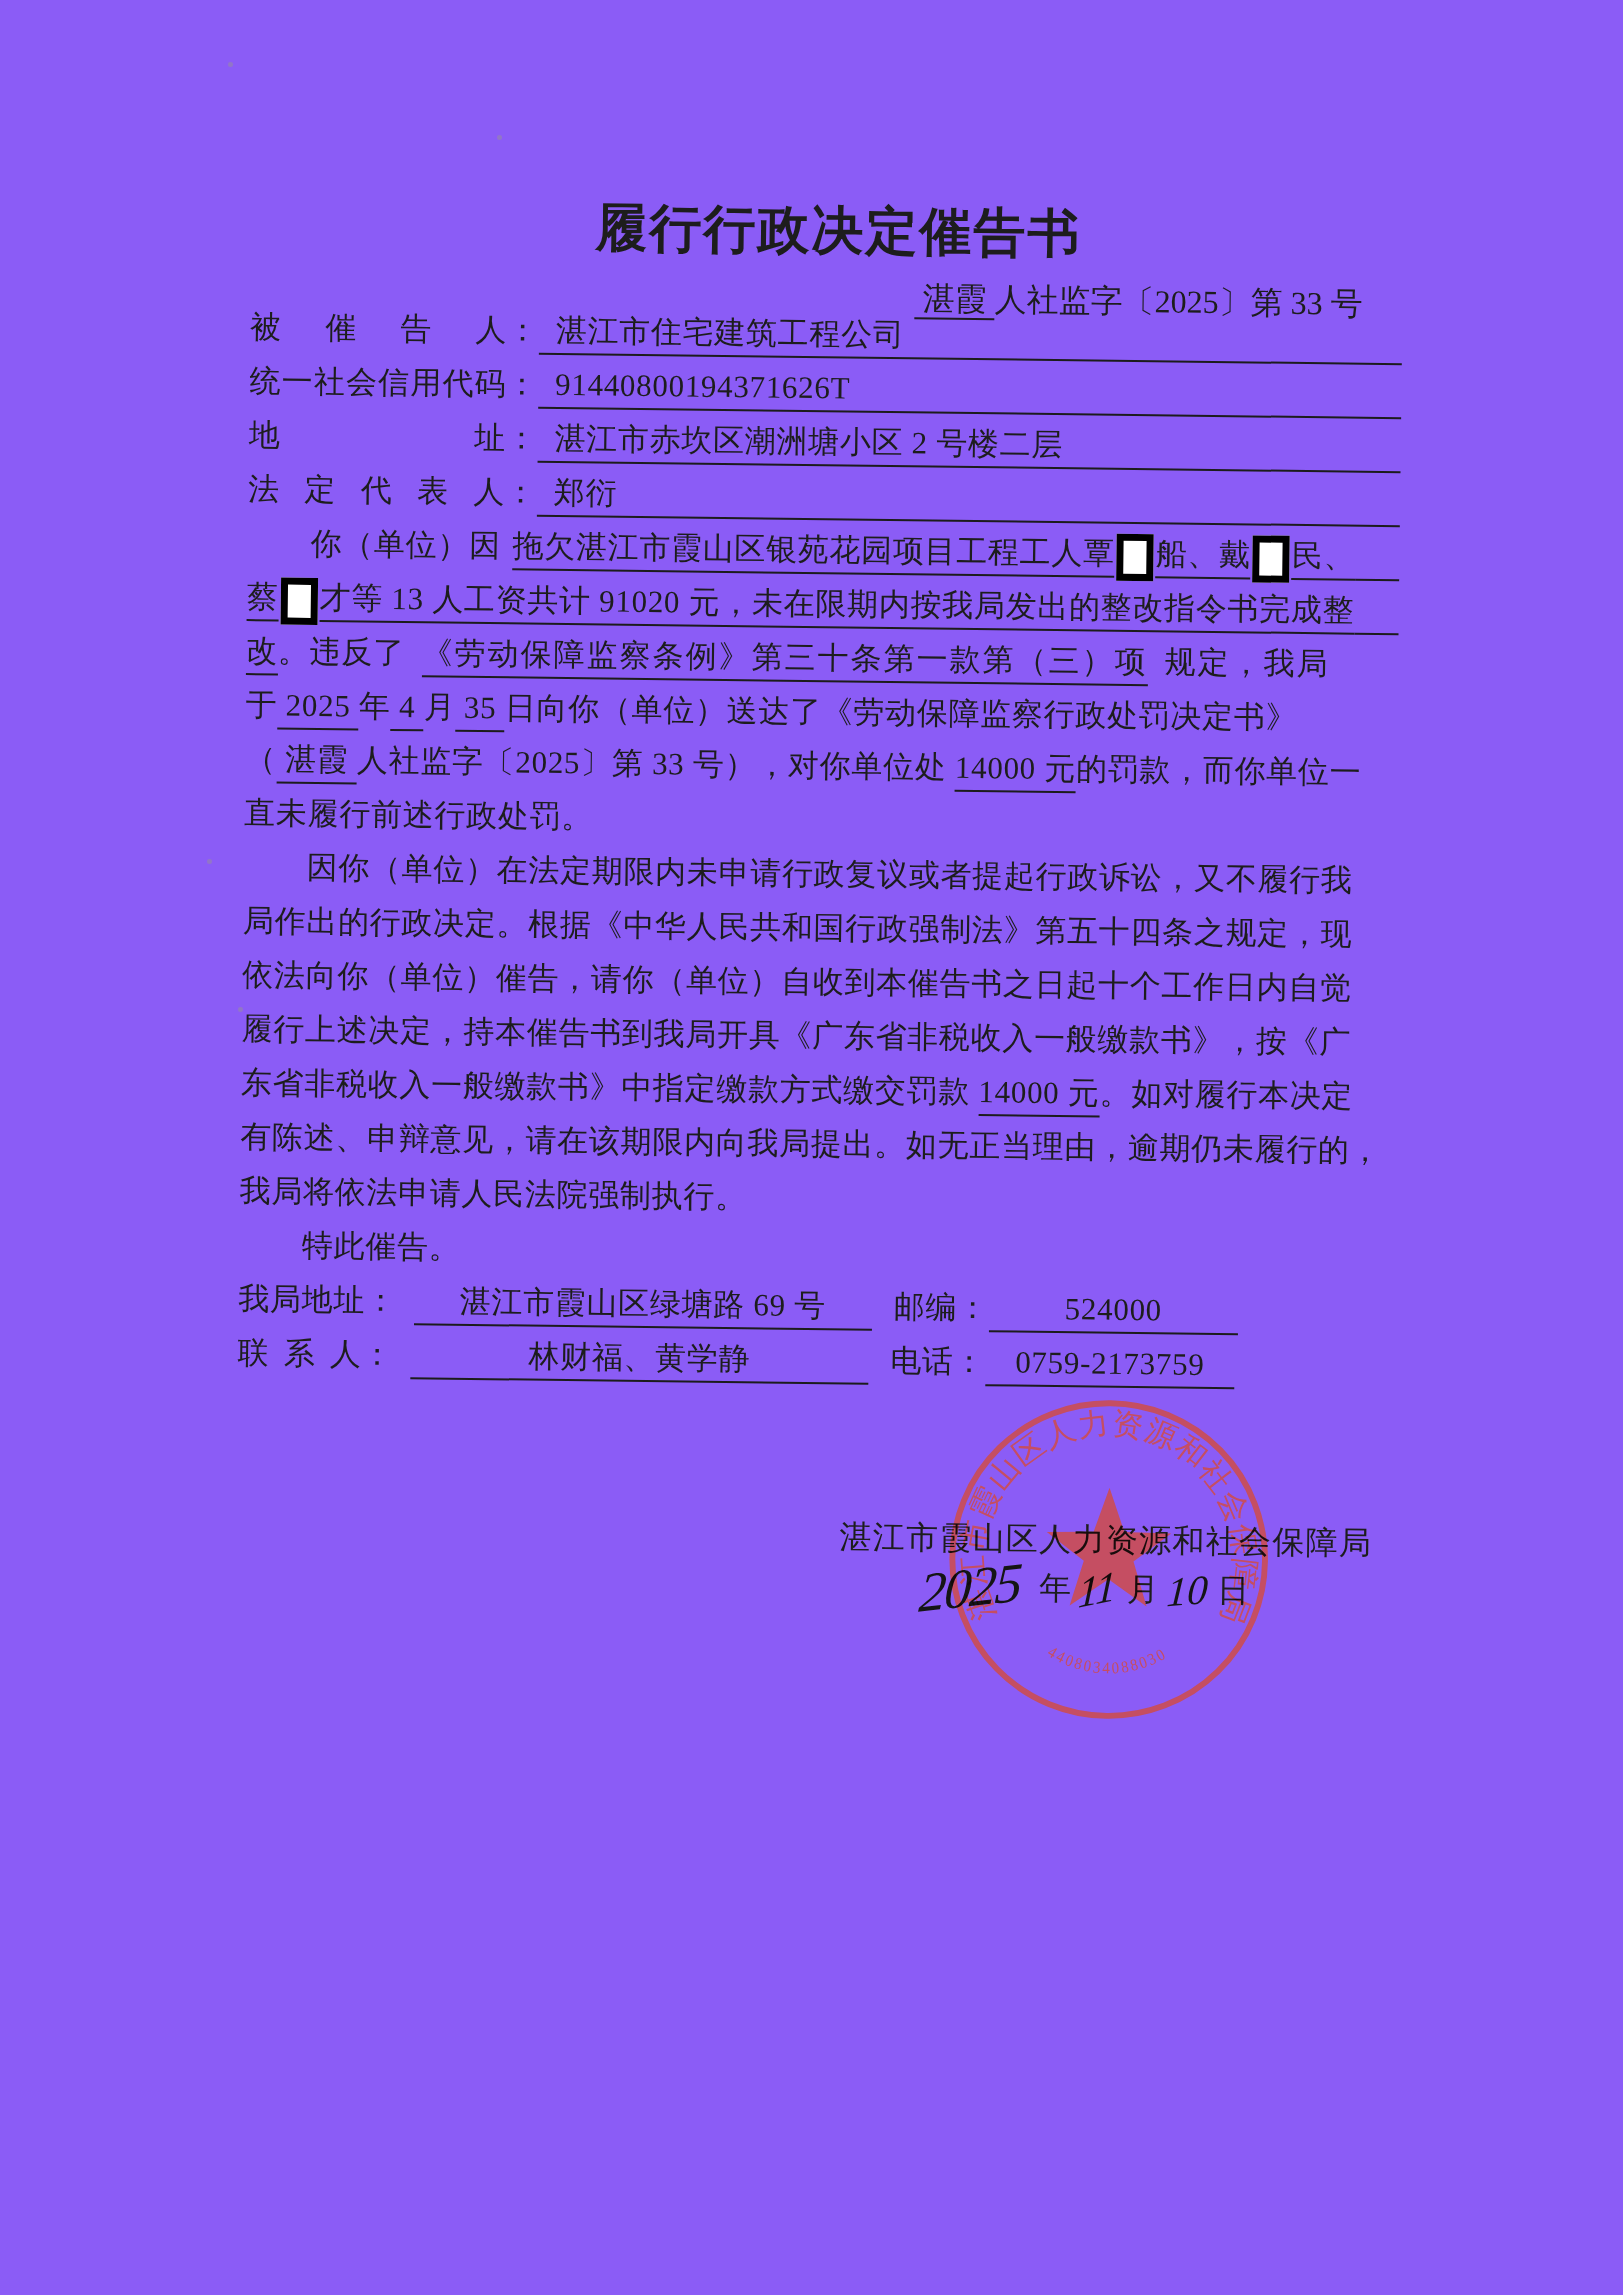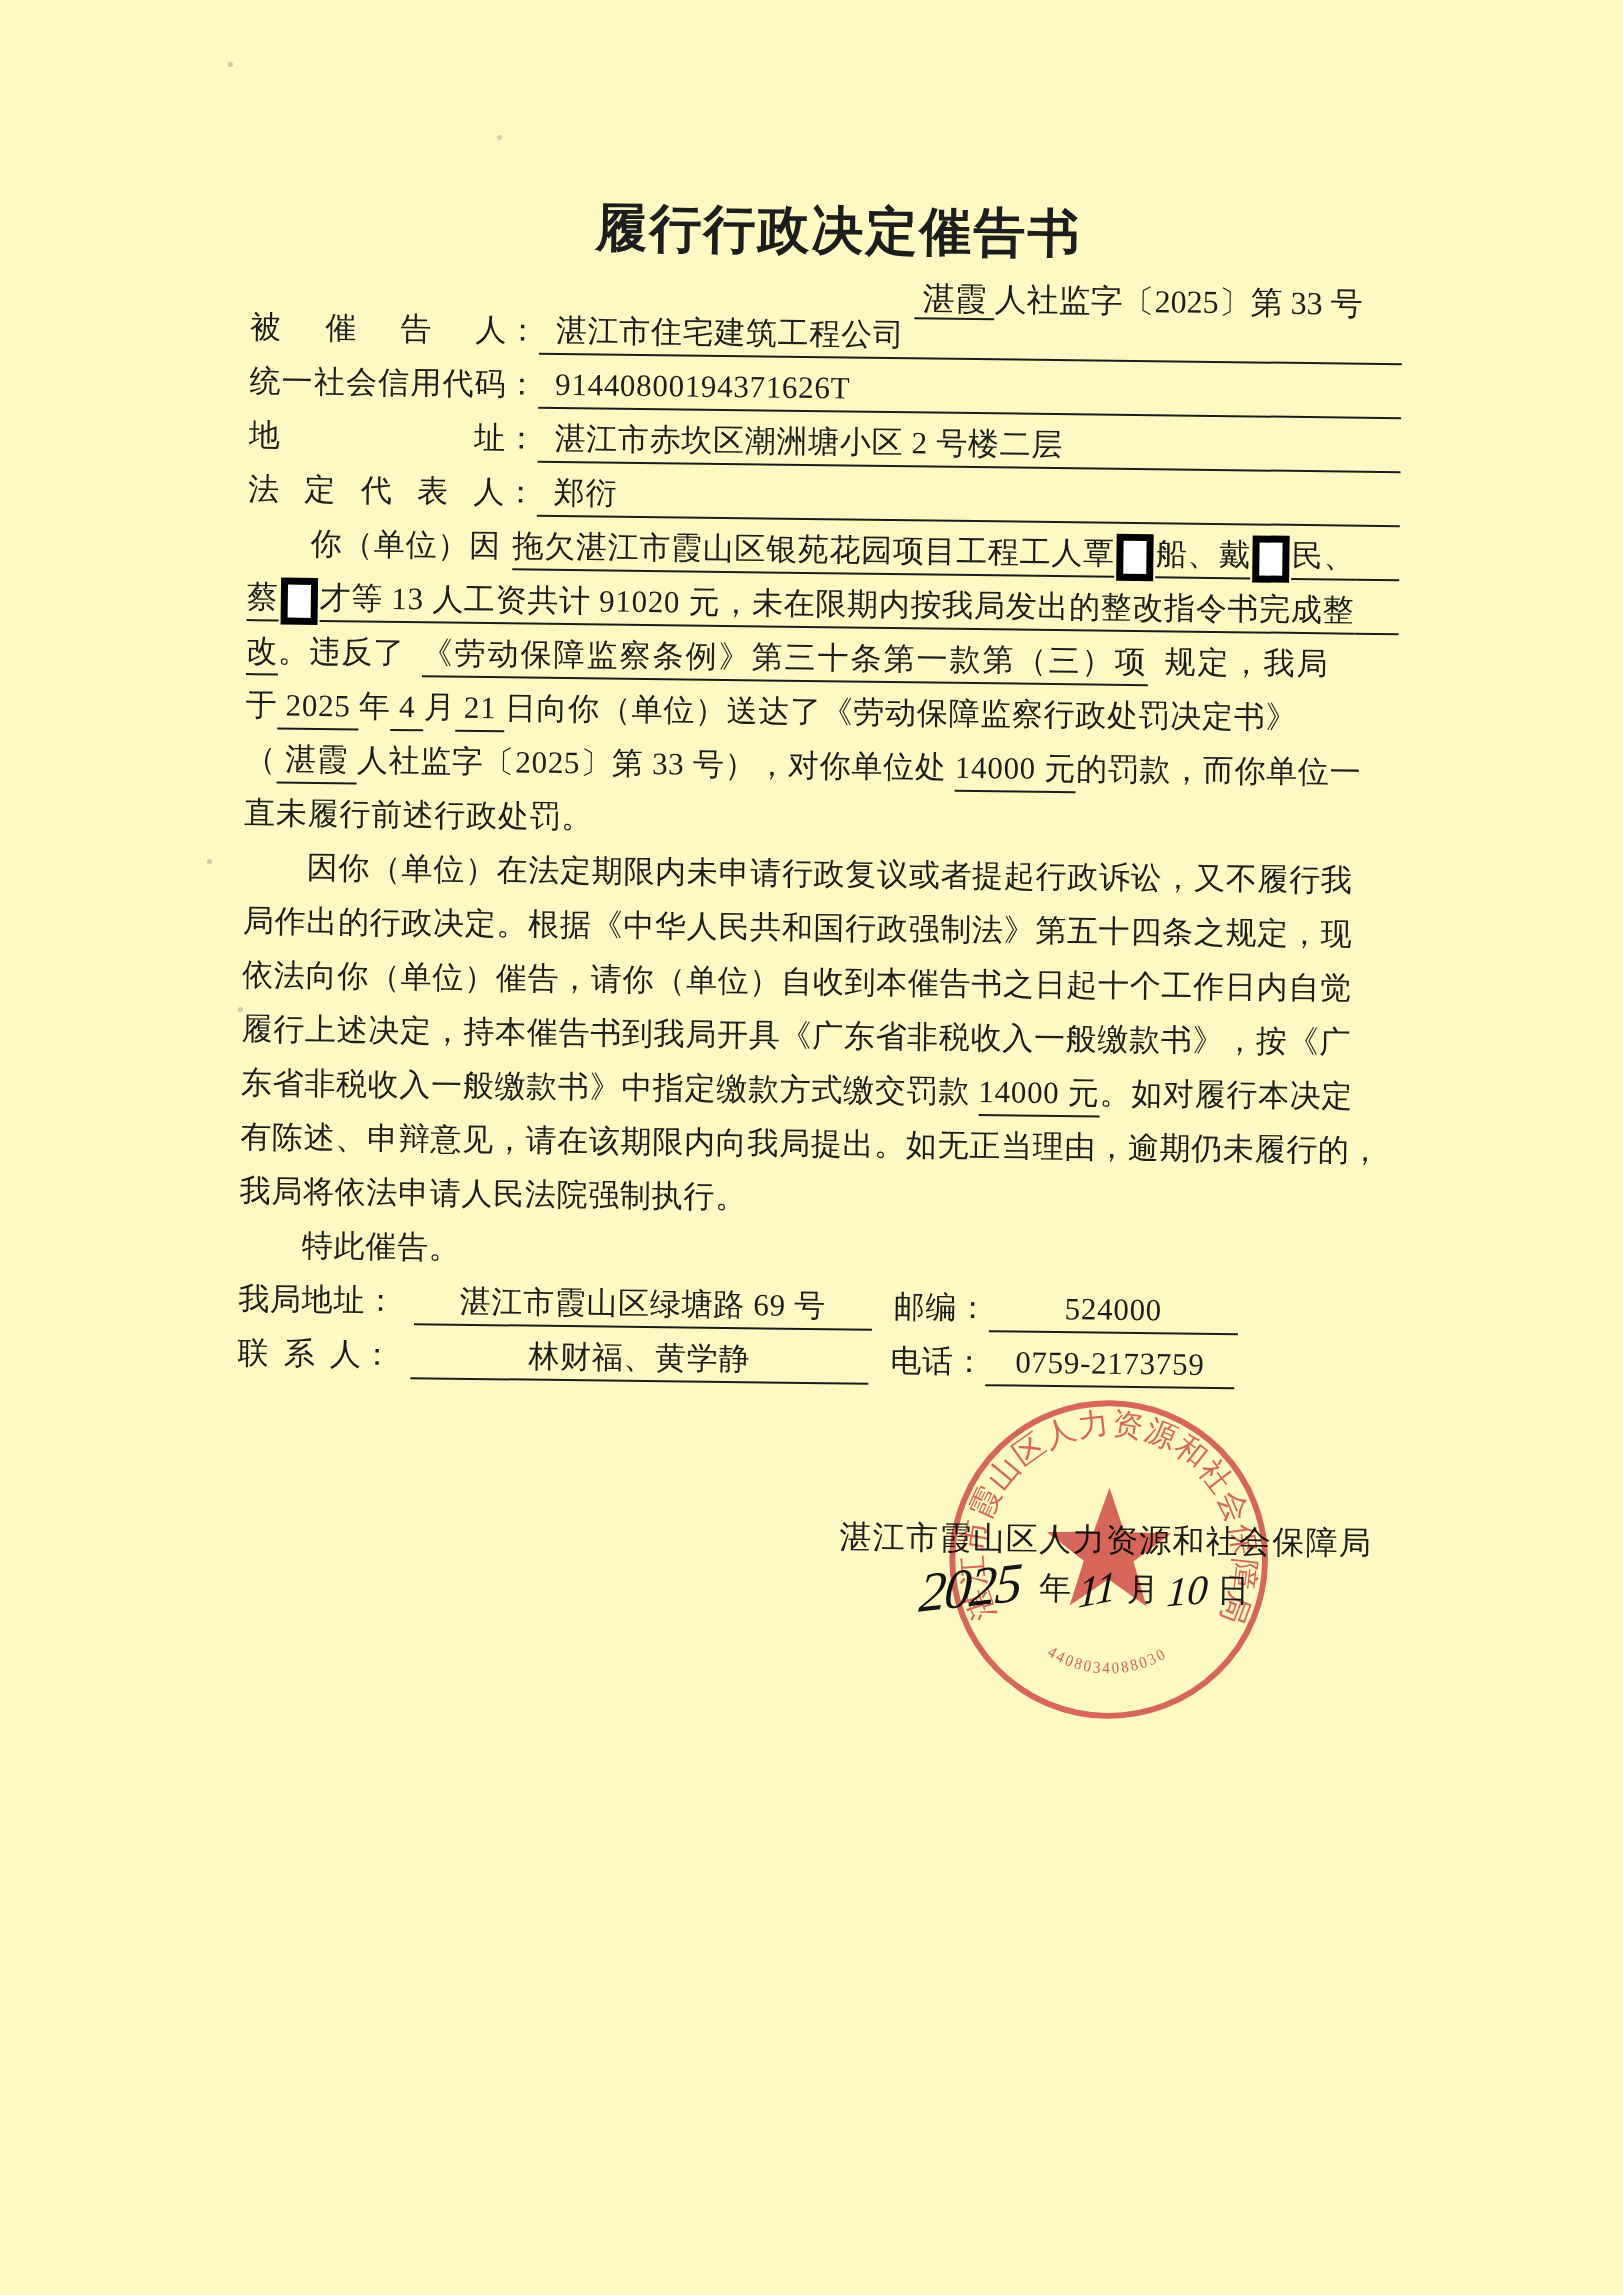--- a/index.html
+++ b/index.html
@@ -1,18 +1,18 @@
 <!DOCTYPE html>
 <html style="font-size:10.5px"><head>
 <meta charset="utf-8">
 <style>
   html,body{margin:0;padding:0;}
   body{width:1623px;height:2295px;background:#ffffff;position:relative;overflow:hidden;
        font-family:"Liberation Serif","DejaVu Serif",serif;color:#1d1d1d;}
-  .paper{position:absolute;inset:0;background:#fef9c3;}
+  .paper{position:absolute;inset:0;background:#8b5cf6;}
   .tilt{position:absolute;inset:0;transform:rotate(0.7deg);transform-origin:812px 262px;}
   .title{position:absolute;top:196px;left:550px;width:576px;text-align:center;
          font-size:52px;font-weight:bold;letter-spacing:2px;}
   .docnum{position:absolute;top:276px;left:915px;font-size:32px;white-space:pre;}
   .docnum .u{border-bottom:2px solid #1c1c1c;padding-bottom:1.3px;}
   #lines{position:absolute;left:251px;top:313px;width:1152px;}
   .line{height:54px;display:flex;align-items:flex-start;font-size:31px;
         letter-spacing:0.7px;white-space:pre;}
   .seg{display:inline-block;height:43px;line-height:41px;}
   .u{border-bottom:2px solid #1c1c1c;}
@@ -51,21 +51,21 @@
     <div class="docnum"><span class="u"> 湛霞 </span><span>人社监字〔2025〕第 33 号</span></div>
 
     <div id="lines">
         <div class="line"><span class="jlabel" style="width: 257px;"><i>被</i><i>催</i><i>告</i><i>人</i></span><span class="seg colon">：</span><span class="seg u formval" style="flex: 1 1 auto;">湛江市住宅建筑工程公司</span></div>
         <div class="line"><span class="jlabel" style="width: 257px;"><i>统</i><i>一</i><i>社</i><i>会</i><i>信</i><i>用</i><i>代</i><i>码</i></span><span class="seg colon">：</span><span class="seg u formval" style="flex: 1 1 auto;">91440800194371626T</span></div>
         <div class="line"><span class="jlabel" style="width: 257px;"><i>地</i><i>址</i></span><span class="seg colon">：</span><span class="seg u formval" style="flex: 1 1 auto;">湛江市赤坎区潮洲塘小区 2 号楼二层</span></div>
         <div class="line"><span class="jlabel" style="width: 257px;"><i>法</i><i>定</i><i>代</i><i>表</i><i>人</i></span><span class="seg colon">：</span><span class="seg u formval" style="flex: 1 1 auto;">郑衍</span></div>
         <div class="line"><span class="gapseg" style="width: 63px;"></span><span class="seg">你（单位）因</span><span class="gapseg" style="width: 11.8px;"></span><span class="seg u">拖欠湛江市霞山区银苑花园项目工程工人覃</span><span class="redact"></span><span class="seg u">船、戴</span><span class="redact"></span><span class="seg u">民、</span><span class="seg u fill"></span></div>
         <div class="line"><span class="seg u">蔡</span><span class="redact"></span><span class="seg u">才等 13 人工资共计 91020 元，未在限期内按我局发出的整改指令书完成整</span><span class="seg u fill"></span></div>
         <div class="line"><span class="seg u">改</span><span class="seg">。违反了</span><span class="gapseg" style="width: 17px;"></span><span class="seg u" style="letter-spacing: 2px;">《劳动保障监察条例》第三十条第一款第（三）项</span><span class="gapseg" style="width: 17px;"></span><span class="seg" style="letter-spacing: 2px;">规定，我局</span></div>
-        <div class="line"><span class="seg">于</span><span class="seg u"> 2025 </span><span class="seg">年</span><span class="seg u"> 4 </span><span class="seg">月</span><span class="seg u"> 21 </span><span class="seg">日向你（单位）送达了《劳动保障监察行政处罚决定书》</span></div>
+        <div class="line"><span class="seg">于</span><span class="seg u"> 2025 </span><span class="seg">年</span><span class="seg u"> 4 </span><span class="seg">月</span><span class="seg u"> 35 </span><span class="seg">日向你（单位）送达了《劳动保障监察行政处罚决定书》</span></div>
         <div class="line"><span class="seg">（</span><span class="seg u"> 湛霞 </span><span class="seg">人社监字〔2025〕第 33 号），对你单位处 </span><span class="seg u">14000 元</span><span class="seg">的罚款，而你单位一</span></div>
         <div class="line"><span class="seg">直未履行前述行政处罚。</span></div>
         <div class="line"><span class="gapseg" style="width: 63px;"></span><span class="seg">因你（单位）在法定期限内未申请行政复议或者提起行政诉讼，又不履行我</span></div>
         <div class="line"><span class="seg">局作出的行政决定。根据《中华人民共和国行政强制法》第五十四条之规定，现</span></div>
         <div class="line"><span class="seg">依法向你（单位）催告，请你（单位）自收到本催告书之日起十个工作日内自觉</span></div>
         <div class="line"><span class="seg">履行上述决定，持本催告书到我局开具《广东省非税收入一般缴款书》，按《广</span></div>
         <div class="line"><span class="seg">东省非税收入一般缴款书》中指定缴款方式缴交罚款 </span><span class="seg u">14000 元</span><span class="seg">。如对履行本决定</span></div>
         <div class="line"><span class="seg">有陈述、申辩意见，请在该期限内向我局提出。如无正当理由，逾期仍未履行的，</span></div>
         <div class="line"><span class="seg">我局将依法申请人民法院强制执行。</span></div>
         <div class="line"><span class="gapseg" style="width: 63px;"></span><span class="seg">特此催告。</span></div>

